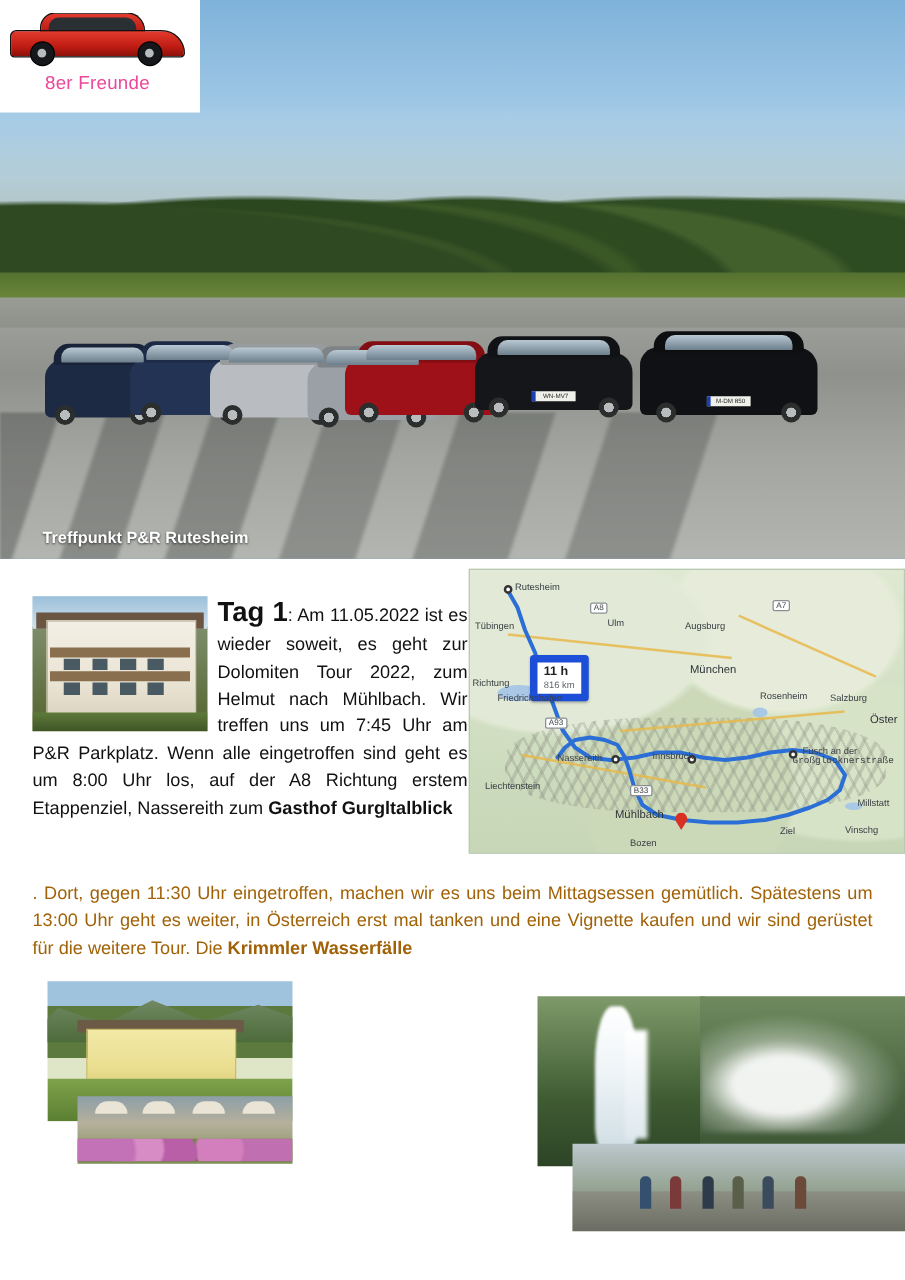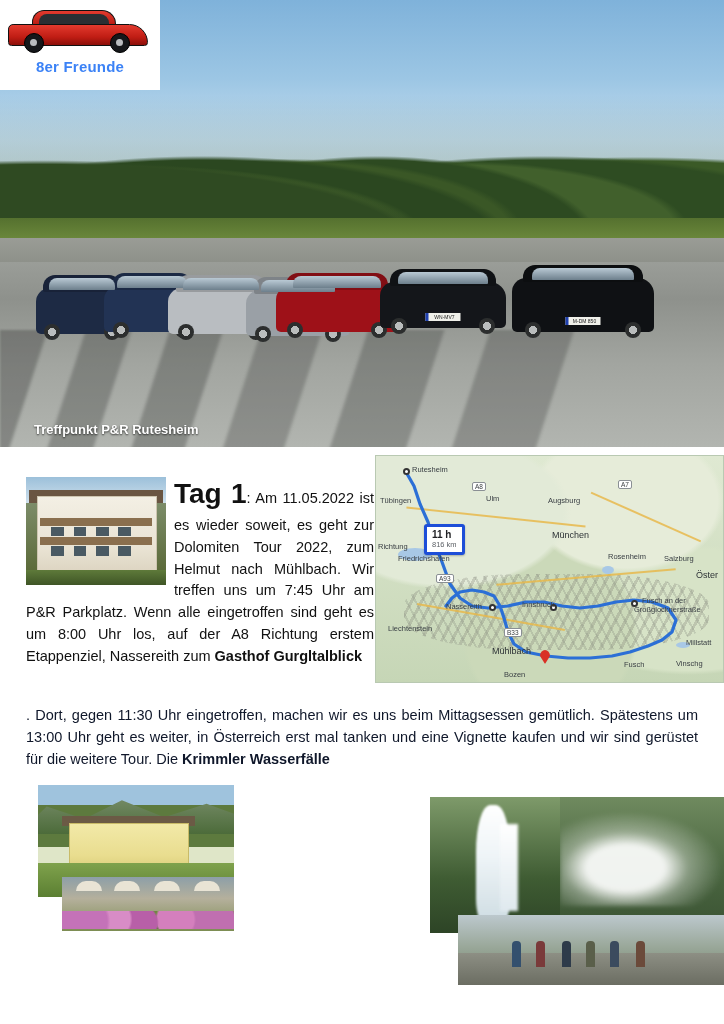--- a/index.html
+++ b/index.html
@@ -174,22 +174,22 @@
     position: absolute;
     left: 5px; top: 5px;
     width: 7px; height: 7px;
     border-radius: 50%;
     background: #b9bcbf;
   }
   .logo-text {
     position: absolute;
     left: 36px; top: 58px;
     font-size: 15px;
-    font-weight: bold;
-    color: #3b82f6;
+    font-weight: normal;
+    color: #ec4899;
     letter-spacing: 0.2px;
   }
 
   
   .content {
     position: absolute;
     left: 0; top: 447px;
     width: 724px;
     height: 577px;
     padding: 0;
@@ -198,21 +198,21 @@
   .text-col {
     position: absolute;
     left: 26px; top: 26px;
     width: 348px;
     font-size: 14.5px;
     line-height: 1.5;
     color: #111;
     text-align: justify;
   }
   .tag1 {
-    font-size: 28px;
+    font-size: 22px;
     font-weight: bold;
   }
   .b { font-weight: bold; }
 
   .hotel-img {
     float: left;
     width: 140px; height: 108px;
     margin: 4px 8px 2px 0;
     background: linear-gradient(to bottom, #b8cfe0 0%, #b8cfe0 22%, #7d8d6a 23%, #54632f 100%);
     position: relative;
@@ -301,21 +301,21 @@
     position: absolute;
     width: 10px; height: 14px;
     background: #d93025;
     border-radius: 50% 50% 50% 50% / 42% 42% 58% 58%;
     clip-path: polygon(50% 100%, 0% 42%, 0% 0%, 100% 0%, 100% 42%);
   }
   .map .timebox {
     position: absolute;
     left: 48px; top: 68px;
     background: #ffffff;
-    border: 3px solid #1d4ed8;
+    border: 6px solid #1d4ed8;
     border-radius: 3px;
     padding: 2px 5px 3px 5px;
     font-size: 9px;
     color: #202124;
     line-height: 1.15;
     box-shadow: 0 1px 2px rgba(0,0,0,0.25);
   }
   .map .timebox .h { font-weight: bold; font-size: 10px; }
   .map .timebox .km { font-size: 7.5px; color: #5f6368; }
   .map .roadshield {
@@ -436,21 +436,21 @@
     line-height: 1.5;
     color: #111;
   }
   .mid-text {
     position: absolute;
     left: 26px;
     top: 258px;
     width: 672px;
     font-size: 14.5px;
     line-height: 1.5;
-    color: #0f172a;
+    color: #a16207;
     text-align: justify;
   }
   .wrap-text {
     position: absolute;
     left: 240px;
     top: 334px;
     width: 200px;
     font-size: 14.5px;
     line-height: 1.5;
     color: #111;
@@ -561,27 +561,27 @@
     <div class="mlabel" style="left:172px; top:40px;text-align:center;">Augsburg</div>
     <div class="mlabel big" style="left:176px; top:74px;">München</div>
     <div class="mlabel" style="left:232px; top:96px;">Rosenheim</div>
     <div class="mlabel" style="left:288px; top:98px;text-align:right;">Salzburg</div>
     <div class="mlabel" style="left:2px; top:86px;">Richtung</div>
     <div class="mlabel" style="left:22px; top:98px;">Friedrichshafen</div>
     <div class="mlabel" style="left:70px; top:146px;">Nassereith</div>
     <div class="mlabel" style="left:146px; top:144px;">Innsbruck</div>
     <div class="mlabel" style="left:12px; top:168px;">Liechtenstein</div>
     <div class="mlabel" style="left:266px; top:140px;">Fusch an der</div>
-    <div class="mlabel" style="left:258px; top:149px;">Großglocknerstraße</div>
+    <div class="mlabel" style="left:258px; top:149px;font-family:Liberation Mono, monospace;">Großglocknerstraße</div>
     <div class="mlabel big" style="left:116px; top:190px;">Mühlbach</div>
     <div class="mlabel" style="left:128px; top:214px;">Bozen</div>
     <div class="mlabel" style="left:310px; top:182px;">Millstatt</div>
     <div class="mlabel big" style="left:320px; top:114px;">Öster</div>
     <div class="mlabel" style="left:300px; top:203px;text-align:center;">Vinschg</div>
-    <div class="mlabel" style="left:248px; top:204px;">Fusch</div>
+    <div class="mlabel" style="left:248px; top:204px;">Ziel</div>
   </div>
 
   <div class="text-col">
     <div class="hotel-img">
       <div class="hs"></div>
       <div class="hroof"></div>
       <div class="hb"></div>
       <div class="hbal" style="top:38%"></div>
       <div class="hbal" style="top:56%"></div>
       <div class="hwin" style="left:18%; top:46%;"></div>

